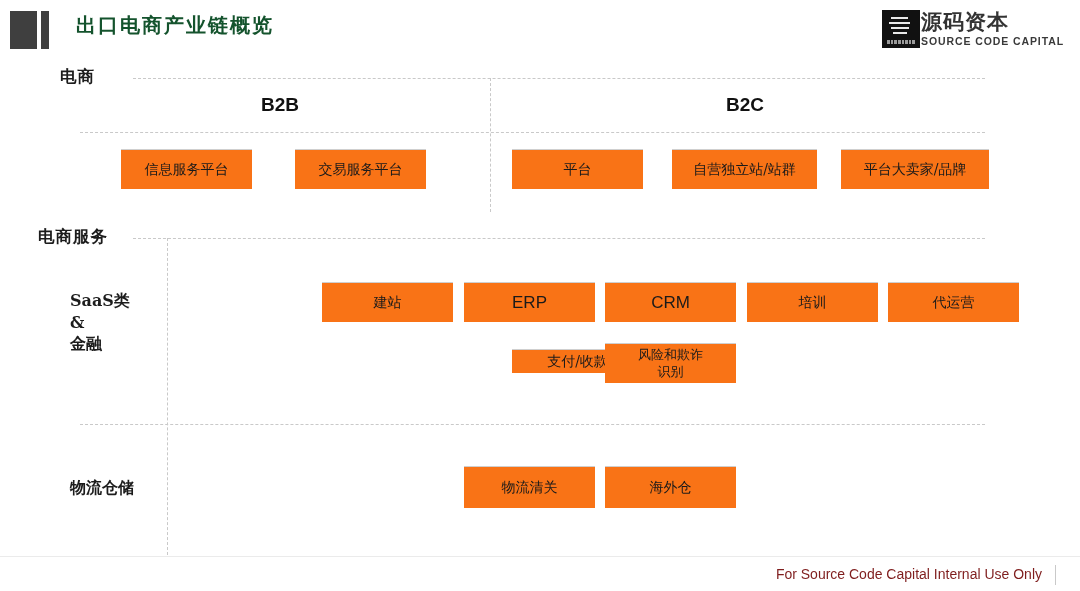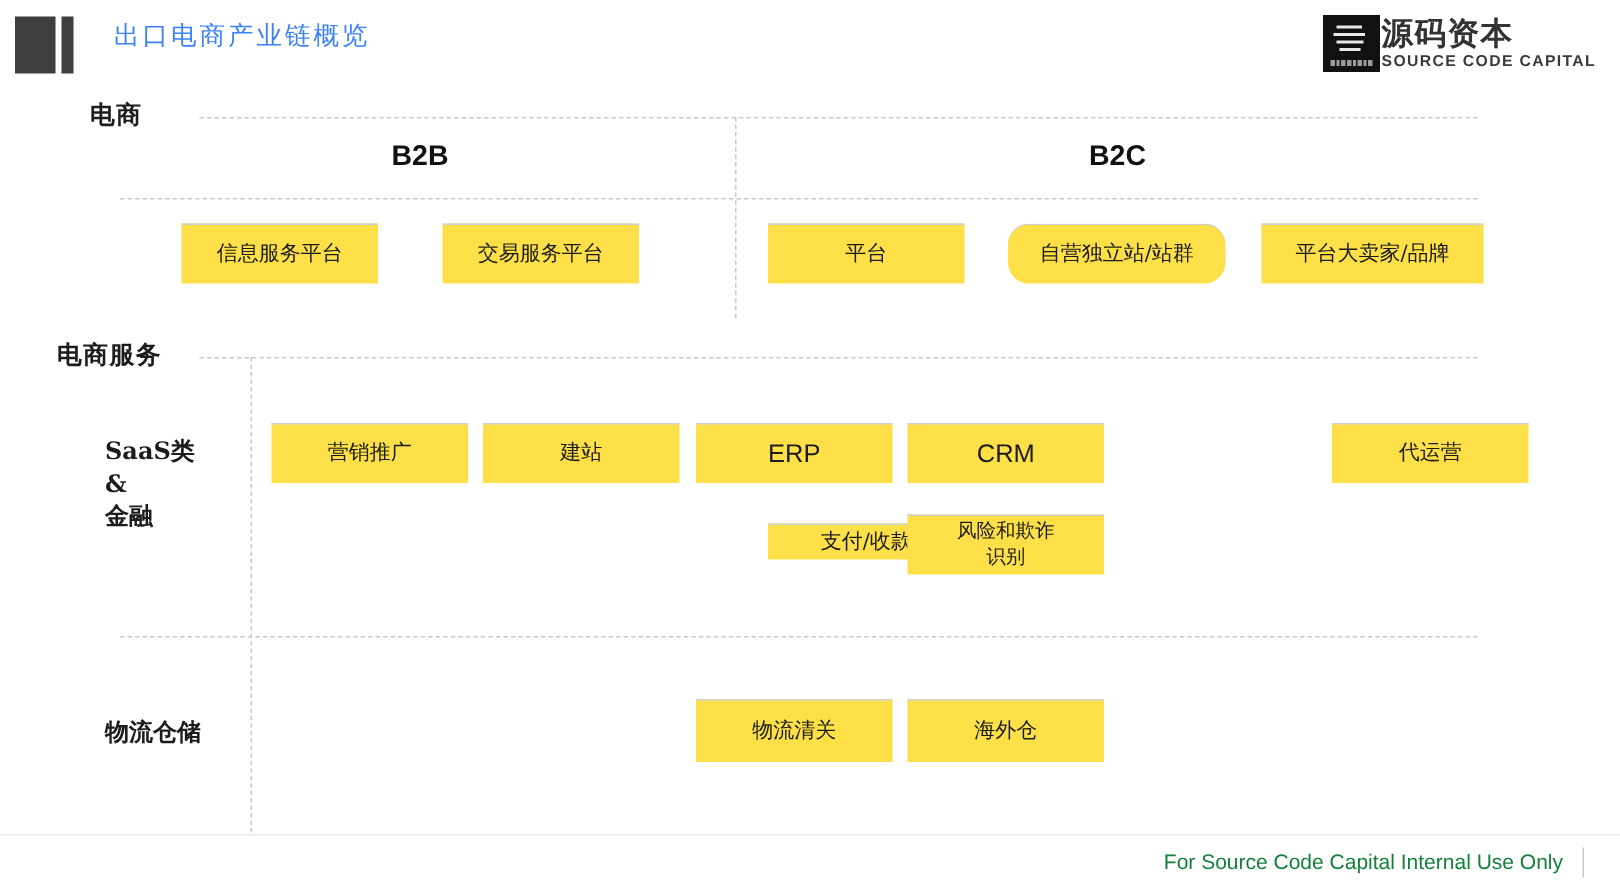--- a/index.html
+++ b/index.html
@@ -36,24 +36,24 @@
   #logo-mark .blk-small {
     position: absolute;
     left: 31px; top: 0;
     width: 8px; height: 38px;
     background: #3f3f3f;
   }
   #page-title {
     position: absolute;
     left: 76px;
     top: 12px;
-    font-size: 17px;
-    font-weight: 400;
+    font-size: 20px;
+    font-weight: 700;
     letter-spacing: 2px;
-    color: #3b82f6;
+    color: #14532d;
     font-family: "DejaVu Serif", "Liberation Serif", serif;
     white-space: nowrap;
   }
 
   
   #brand {
     position: absolute;
     right: 16px;
     top: 10px;
     display: flex;
@@ -145,21 +145,21 @@
     font-size: 19px;
     font-weight: 700;
     color: #111111;
     text-align: center;
     font-family: "Liberation Sans", "DejaVu Sans", sans-serif;
   }
 
   
   .chip {
     position: absolute;
-    background: #fde047;
+    background: #f97316;
     border-top: 1px solid #cfcfcf;
     display: flex;
     align-items: center;
     justify-content: center;
     text-align: center;
     font-size: 14px;
     color: #1a1a1a;
     font-family: "DejaVu Serif", "Liberation Serif", serif;
     line-height: 1.25;
     white-space: pre-line;
@@ -178,21 +178,21 @@
     right: 0;
     top: 556px;
     height: 1px;
     background: #ebebeb;
   }
   #footer-text {
     position: absolute;
     right: 38px;
     top: 566px;
     font-size: 14px;
-    color: #15803d;
+    color: #7f1d1d;
     font-family: "Liberation Sans", "DejaVu Sans", sans-serif;
     white-space: nowrap;
   }
   #footer-divider {
     position: absolute;
     right: 24px;
     top: 565px;
     width: 1px;
     height: 20px;
     background: #c9c9c9;
@@ -243,39 +243,39 @@
   <div class="col-header" style="left:655px; top:94px; width:180px;">B2C</div>
 
   <div class="hrule" style="left:80px; top:132px; width:905px;"></div>
 
   <div class="vrule" style="left:490px; top:78px; height:134px;"></div>
 
   <div class="chip" style="left:121px; top:149px; width:131px; height:40px;">信息服务平台</div>
   <div class="chip" style="left:295px; top:149px; width:131px; height:40px;">交易服务平台</div>
 
   <div class="chip" style="left:512px; top:149px; width:131px; height:40px;">平台</div>
-  <div class="chip" style="left:672px; top:149px; width:145px; height:40px;border-radius:14px;">自营独立站/站群</div>
+  <div class="chip" style="left:672px; top:149px; width:145px; height:40px;">自营独立站/站群</div>
   <div class="chip" style="left:841px; top:149px; width:148px; height:40px;">平台大卖家/品牌</div>
 
   <div class="section-label" style="left:38px; top:226px;">电商服务</div>
 
   <div class="hrule" style="left:133px; top:238px; width:852px;"></div>
 
   <div class="vrule" style="left:167px; top:238px; height:317px;"></div>
 
   <div class="hrule" style="left:80px; top:424px; width:905px;"></div>
 
   <div class="row-label" style="left:70px; top:290px; width:92px;">SaaS类
 &amp;
 金融</div>
 
-  <div class="chip" style="left:181px; top:282px; width:131px; height:40px;">营销推广</div>
   <div class="chip" style="left:322px; top:282px; width:131px; height:40px;">建站</div>
   <div class="chip latin" style="left:464px; top:282px; width:131px; height:40px;">ERP</div>
   <div class="chip latin" style="left:605px; top:282px; width:131px; height:40px;">CRM</div>
+  <div class="chip" style="left:747px; top:282px; width:131px; height:40px;">培训</div>
   <div class="chip" style="left:888px; top:282px; width:131px; height:40px;">代运营</div>
 
   <div class="chip" style="left:464px; top:349px; width:131px; height:24px;margin-left:48px;">支付/收款</div>
   <div class="chip" style="left:605px; top:343px; width:131px; height:40px; font-size:13px;">风险和欺诈
 识别</div>
 
   <div class="row-label" style="left:70px; top:477px; width:92px;">物流仓储</div>
 
   <div class="chip" style="left:464px; top:466px; width:131px; height:42px;">物流清关</div>
   <div class="chip" style="left:605px; top:466px; width:131px; height:42px;">海外仓</div>

